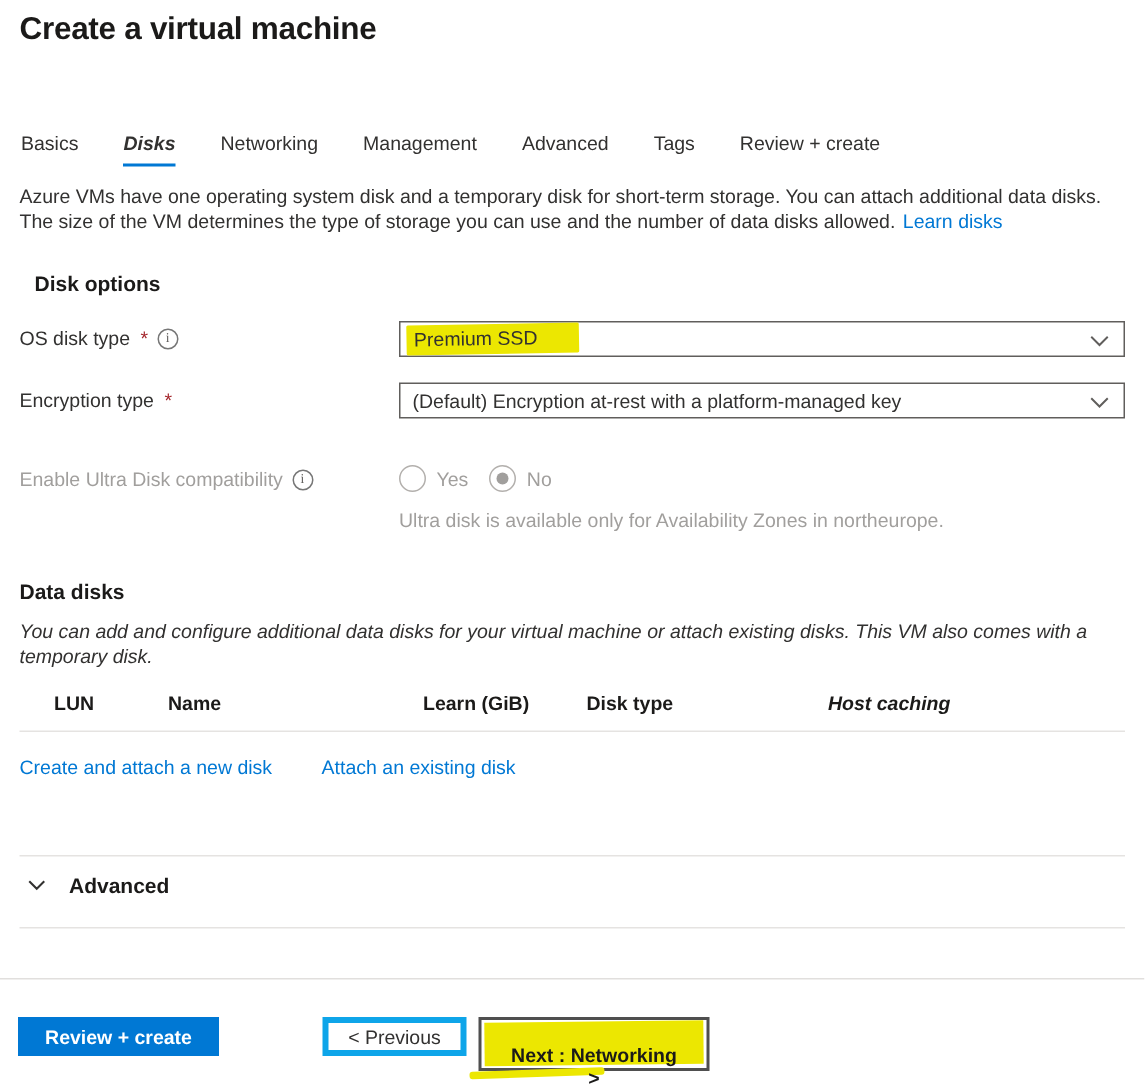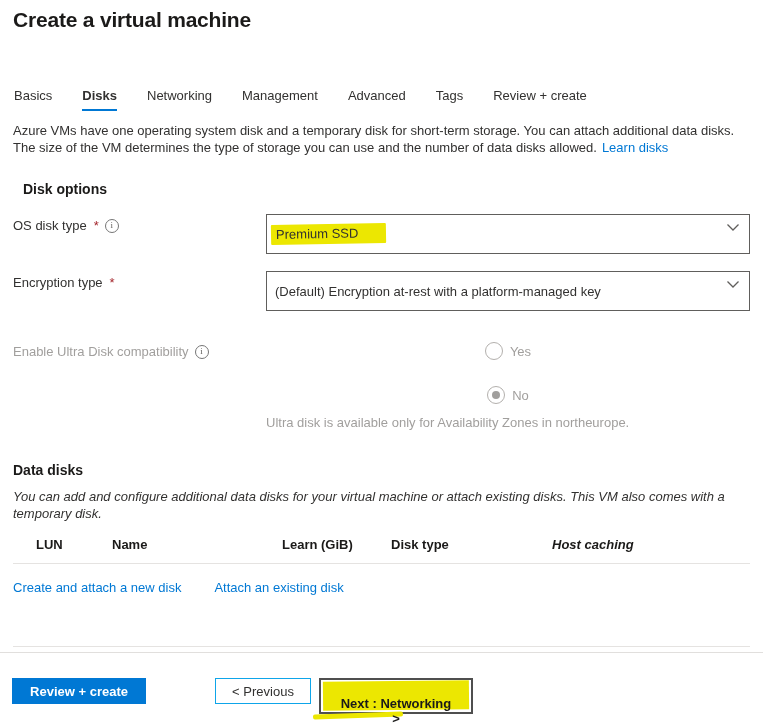--- a/index.html
+++ b/index.html
@@ -10,21 +10,21 @@
     font-family:"Liberation Sans", sans-serif; font-size:13px;
   }
   .page { padding:0 13px; }
 
   
   .page-title { font-size:21px; font-weight:700; color:#1b1a19; margin:8px 0 0 0; letter-spacing:-0.2px; }
 
   
   .tabs { display:flex; gap:28px; margin-top:54px; }
   .tab { font-size:13px; color:#323130; padding:2px 1px 9px 1px; position:relative; cursor:pointer; white-space:nowrap; }
-  .tab.active { font-weight:700; }
+  .tab.active { font-weight:700;font-style:italic; }
   .tab.active::after { content:""; position:absolute; left:1px; right:1px; bottom:1px; height:2px; background:#0078d4; }
 
   
   .intro { margin-top:10px; line-height:17px; max-width:745px; }
   .link { color:#0078d4; cursor:pointer; text-decoration:none; }
   .learn-more { margin-left:5px; }
 
   .section-title { font-size:14px; font-weight:700; color:#1b1a19; }
   .disk-options-title { margin-top:25px;margin-left:10px; }
 
@@ -34,33 +34,33 @@
   .form-row .ctrl-col { flex:1; }
   .required-star { color:#a4262c; margin-left:1px; }
   .info-icon {
     width:14px; height:14px; border:1px solid #767676; border-radius:50%;
     display:inline-flex; align-items:center; justify-content:center;
     color:#605e5c; font-size:9px; line-height:1; flex:0 0 auto; cursor:default;
   }
   .info-icon::after { content:"i"; font-family:"Liberation Serif", serif; }
 
   .dropdown {
-    height:40px; border:1px solid #605e5c; background:#fff; display:flex;
+    height:24px; border:1px solid #605e5c; background:#fff; display:flex;
     align-items:center; padding:0 42px 0 8px; position:relative; cursor:pointer;
   }
   .dropdown .chevron { position:absolute; right:9px; top:6px; }
   .marker-hl {
     display:inline-block; background:#ece701; padding:2px 28px 3px 5px; margin-left:-4px;
     transform:rotate(-1deg); border-radius:1px;
   }
 
   
   .row-ultra { margin-top:29px; }
   .row-ultra .label-col { color:#a19f9d; }
-  .radio-group { display:flex; align-items:center; gap:26px; padding-top:2px;flex-direction:column; }
+  .radio-group { display:flex; align-items:flex-start; gap:14px; padding-top:2px; }
   .radio-option { display:flex; align-items:center; gap:7px; color:#a19f9d; cursor:pointer; }
   .radio-circle { width:18px; height:18px; border:1px solid #b3b0ad; border-radius:50%; background:#fff; position:relative; flex:0 0 auto; }
   .radio-circle.checked::after { content:""; position:absolute; left:4px; top:4px; width:8px; height:8px; border-radius:50%; background:#a19f9d; }
   .helper-text { color:#a19f9d; margin-top:11px; line-height:16px; }
 
   
   .data-disks-title { margin-top:31px; }
   .data-disks-desc { margin-top:10px; line-height:17px; max-width:730px;font-style:italic; }
   .disk-table-header { position:relative; height:17px; margin-top:15px; font-weight:700; color:#1b1a19; }
   .disk-table-header span { position:absolute; top:0; white-space:nowrap; }
@@ -76,21 +76,21 @@
 
   
   .footer { position:absolute; left:0; right:0; top:652px; border-top:1px solid #e1dfdd; background:#fff; height:71px; }
   .footer-buttons { display:flex; align-items:flex-start; margin:25px 0 0 12px; }
   button { font-family:"Liberation Sans", sans-serif; font-size:13px; cursor:pointer; }
   .btn-primary {
     width:134px; height:26px; background:#0078d4; color:#fff; border:1px solid #0078d4;
     font-weight:700; padding:0;
   }
   .btn-previous {
-    width:96px; height:26px; background:#fff; color:#323130; border:1px solid #0ea5e9;
+    width:96px; height:26px; background:#fff; color:#323130; border:4px solid #0ea5e9;
     margin-left:69px; padding:0;
   }
   .btn-next {
     width:154px; height:28px; background:#fff; color:#1b1a19; border:2px solid #4f4f4f;
     margin-left:8px; padding:16px; position:relative; font-weight:600; overflow:visible;
   }
   .btn-next .next-hl { position:absolute; left:2px; right:2px; top:1px; bottom:2px; background:#ece701; transform:rotate(-0.6deg); }
   .btn-next .next-swipe { position:absolute; left:-8px; bottom:-6px; width:90px; height:5px; background:#ece701; transform:rotate(-2deg); border-radius:2px; }
   .btn-next .next-text { position:relative; z-index:1; }
 

